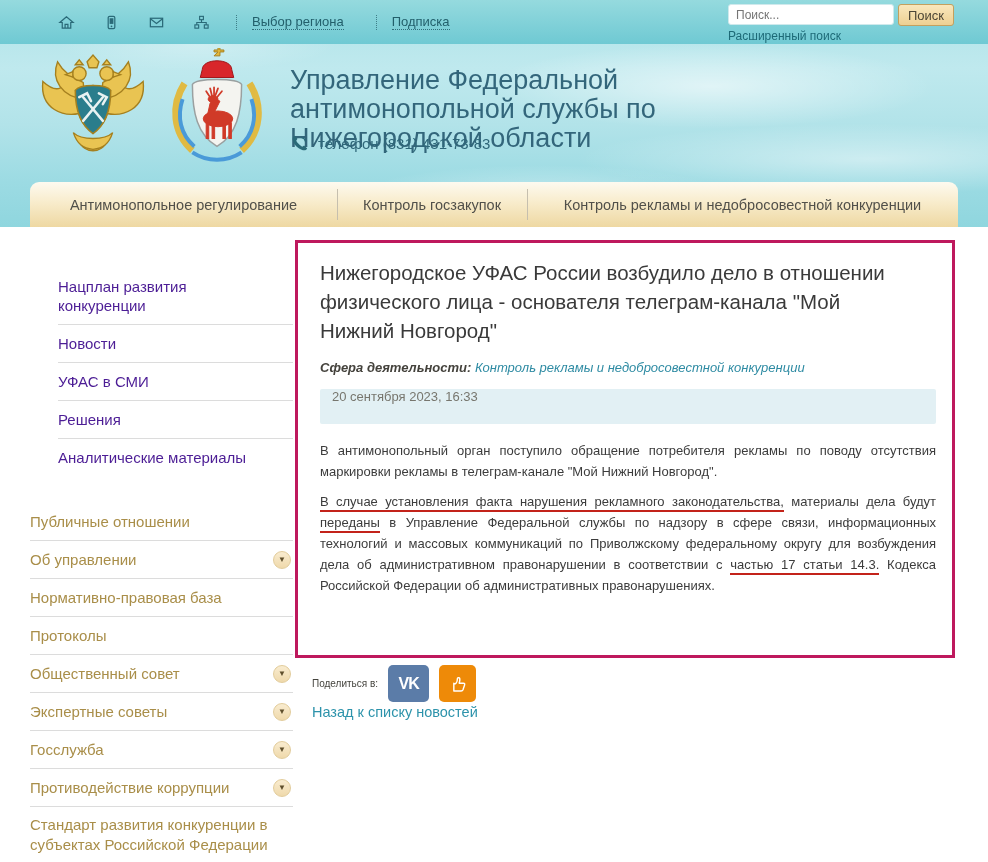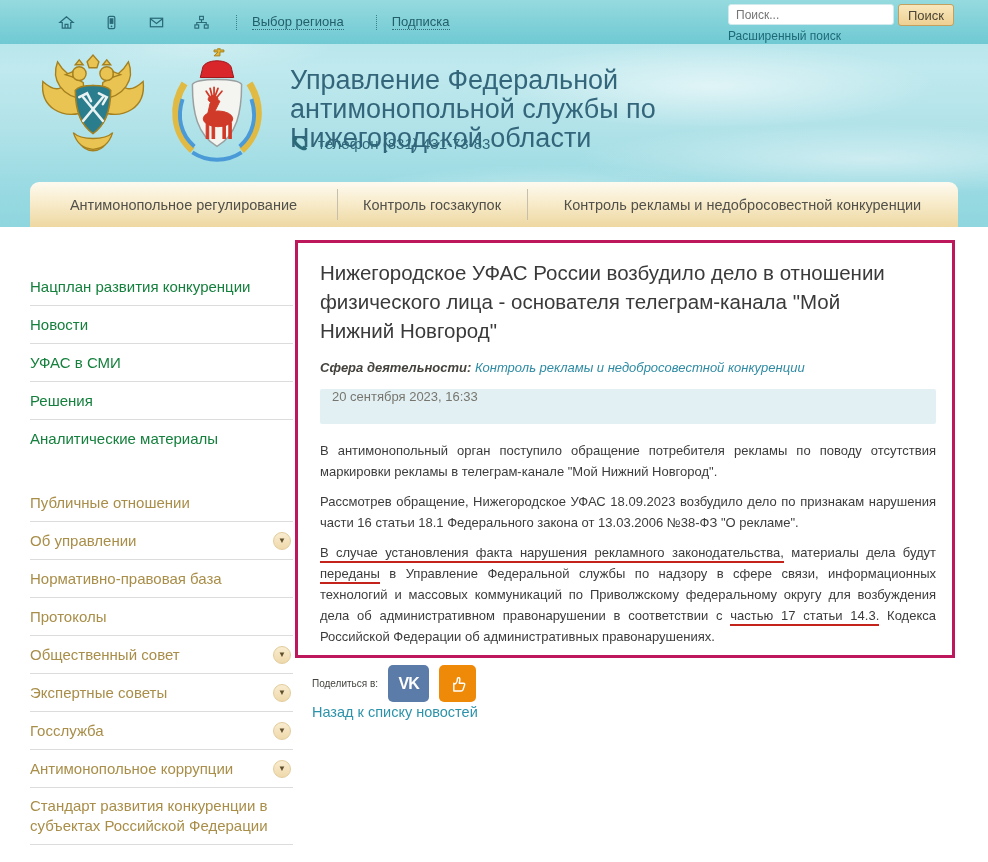--- a/index.html
+++ b/index.html
@@ -68,21 +68,21 @@
   .tab-1{width:307px;}
   .tab-2{width:190px;}
   .tab-3{flex:1;}
   
   .sidebar{position:absolute;left:30px;top:268px;width:263px;z-index:3;}
   .sb-item{
     position:relative;display:block;padding:9px 24px 9px 0;border-bottom:1px solid #dcdcdc;
     font-size:15px;line-height:19px;cursor:pointer;
   }
   .sb-item.no-line{border-bottom:none;}
-  .sb-item.teal{color:#15803d;}
+  .sb-item.teal{color:#4c1d95;margin-left:28px;}
   .sb-item.gold{color:#a98e49;}
   .sb-item.multi{line-height:20px;padding:8px 24px 8px 0;}
   .sb-gap{height:27px;}
   .dd{
     position:absolute;right:2px;top:50%;margin-top:-9px;width:18px;height:18px;border-radius:50%;
     background:linear-gradient(180deg,#f9ecd0,#efd9ab);border:1px solid #e2cc9b;
     display:flex;align-items:center;justify-content:center;
     font-size:8px;color:#5f4f2c;box-sizing:border-box;
   }
   
@@ -246,40 +246,39 @@
   </div>
   <div class="sb-item gold">
     <span>Экспертные советы</span>
     <span class="dd">▼</span>
   </div>
   <div class="sb-item gold">
     <span>Госслужба</span>
     <span class="dd">▼</span>
   </div>
   <div class="sb-item gold">
-    <span>Антимонопольное коррупции</span>
+    <span>Противодействие коррупции</span>
     <span class="dd">▼</span>
   </div>
   <div class="sb-item gold multi">Стандарт развития конкуренции в субъектах Российской Федерации</div>
 </div>
 
 <div class="annotation-box">
   <div class="article-title">Нижегородское УФАС России возбудило дело в отношении физического лица - основателя телеграм-канала "Мой Нижний Новгород"</div>
 
   <div class="meta-row">
     <span class="meta-label">Сфера деятельности:</span>
     <span class="meta-value">Контроль рекламы и недобросовестной конкуренции</span>
   </div>
 
   <div class="date-bar">
     <span class="date-text">20 сентября 2023, 16:33</span>
   </div>
 
   <p class="para">В антимонопольный орган поступило обращение потребителя рекламы по поводу отсутствия маркировки рекламы в телеграм-канале "Мой Нижний Новгород".</p>
-  <p class="para">Рассмотрев обращение, Нижегородское УФАС 18.09.2023 возбудило дело по признакам нарушения части 16 статьи 18.1 Федерального закона от 13.03.2006 №38-ФЗ "О рекламе".</p>
   <p class="para"><span class="u">В случае установления факта нарушения рекламного законодательства,</span><span> материалы дела будут </span><span class="u">переданы</span><span> в Управление Федеральной службы по надзору в сфере связи, информационных технологий и массовых коммуникаций по Приволжскому федеральному округу для возбуждения дела об административном правонарушении в соответствии с </span><span class="u">частью 17 статьи 14.3.</span><span> Кодекса Российской Федерации об административных правонарушениях.</span></p>
 </div>
 
 <div class="share-row">
   <span class="share-label">Поделиться в:</span>
   <div class="vk-btn">
     <span>VK</span>
   </div>
   <div class="ok-btn">
     <svg width="20" height="20" viewBox="0 0 24 24">

